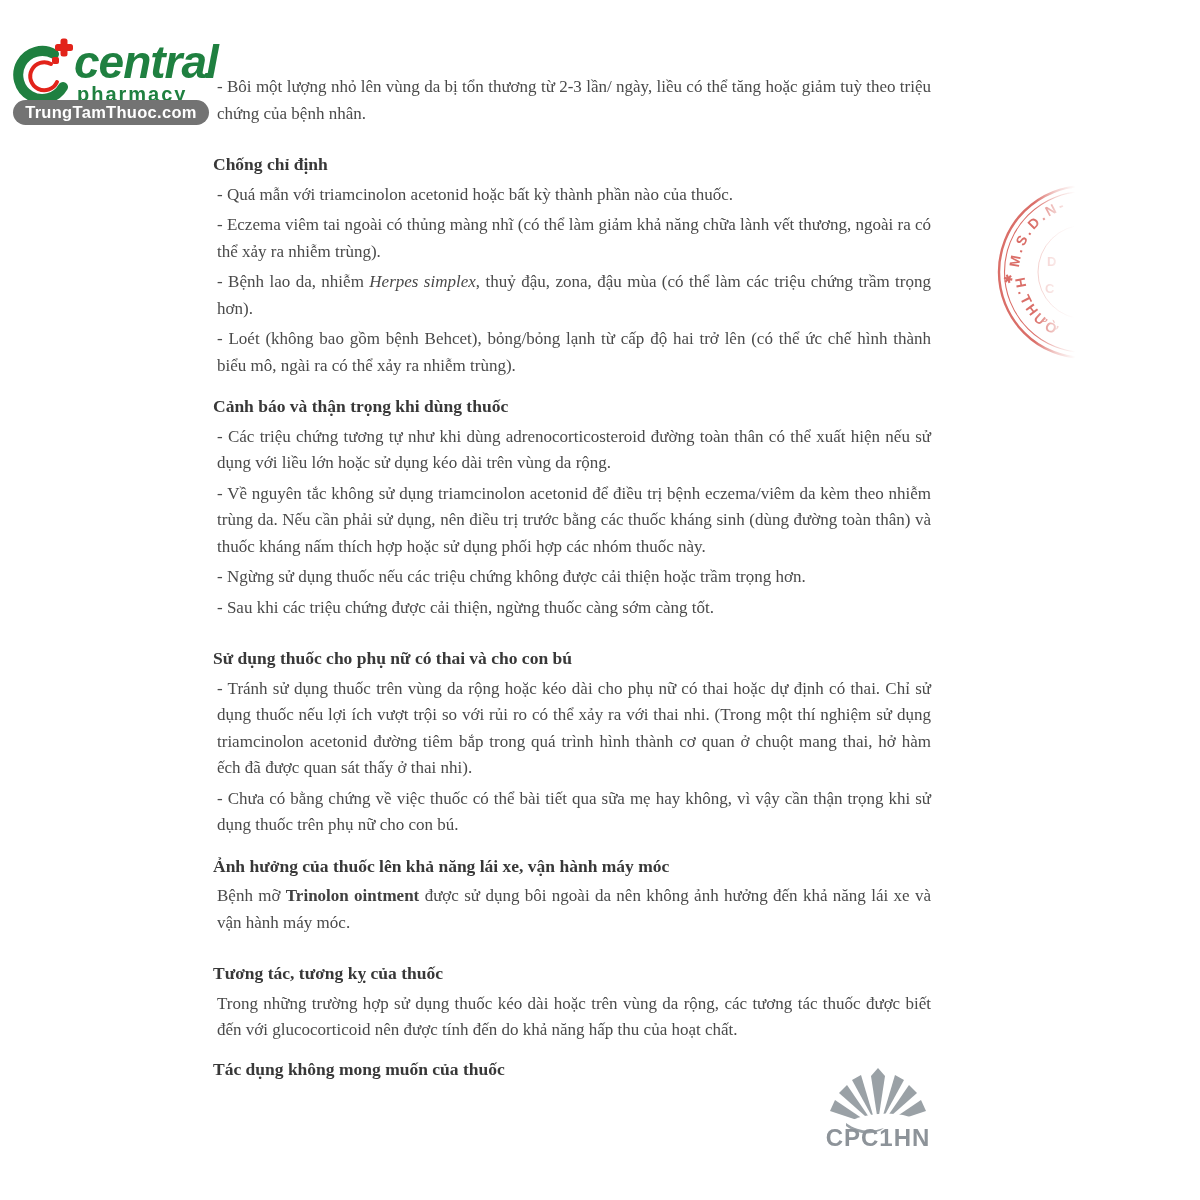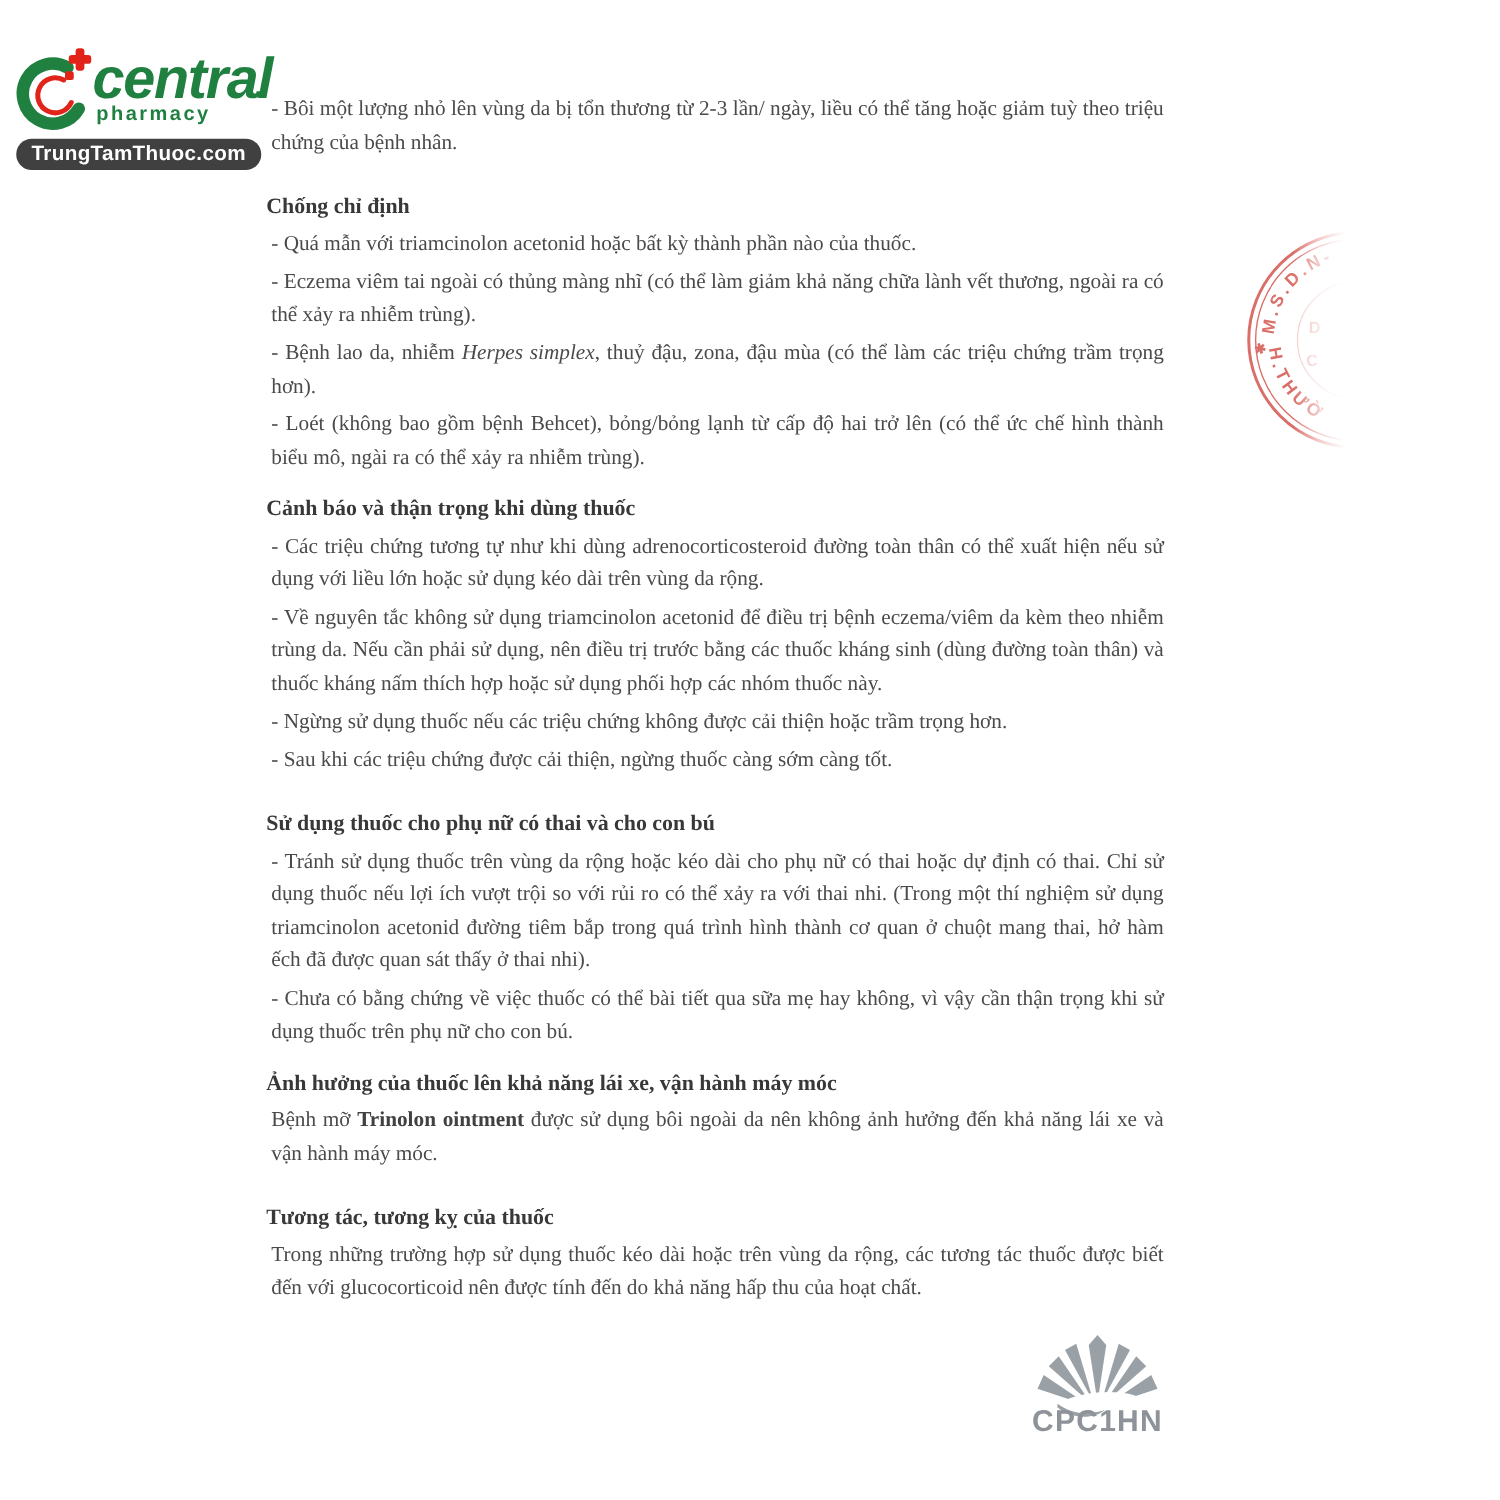--- a/index.html
+++ b/index.html
@@ -6,22 +6,22 @@
   .page{position:relative;width:1200px;height:1200px;background:#ffffff;overflow:hidden;
         font-family:"Liberation Serif", serif;}
 
   
   .logo{position:absolute;left:12px;top:36px;width:250px;height:105px;}
   .logo-emblem{position:absolute;left:0;top:2px;}
   .logo-word{position:absolute;left:62px;top:-1px;font-family:"Liberation Sans",sans-serif;
              font-weight:bold;font-size:46px;letter-spacing:-1px;color:#1f8040;font-style:italic;}
   .logo-dot{position:absolute;left:193px;top:37px;width:5px;height:5px;background:#1f8040;border-radius:1px;}
   .logo-sub{position:absolute;left:65px;top:47px;font-family:"Liberation Sans",sans-serif;
-            font-weight:bold;font-size:16px;letter-spacing:2px;color:#1f8040;}
-  .logo-pill{position:absolute;left:1px;top:75px;width:196px;height:25px;background:#404040;
+            font-weight:bold;font-size:20px;letter-spacing:2px;color:#1f8040;}
+  .logo-pill{position:absolute;left:1px;top:64px;width:196px;height:25px;background:#737373;
              border-radius:13px;display:flex;align-items:center;justify-content:center;}
   .logo-pill span{font-family:"Liberation Sans",sans-serif;font-weight:bold;font-size:16.5px;
                   color:#ffffff;letter-spacing:.3px;}
 
   
   .content{position:absolute;left:213px;top:70px;width:722px;color:#4a4a4a;
            font-size:17px;line-height:26.5px;text-align:justify;}
   .content p{margin:4px;}
   .content h3{margin:0;font-size:17.5px;line-height:26.5px;color:#383838;font-weight:bold;text-align:left;}
   .gap-h1{margin-top:24px !important;}
@@ -114,20 +114,21 @@
     <h3 class="gap-h3">Sử dụng thuốc cho phụ nữ có thai và cho con bú</h3>
     <p>- Tránh sử dụng thuốc trên vùng da rộng hoặc kéo dài cho phụ nữ có thai hoặc dự định có thai. Chỉ sử dụng thuốc nếu lợi ích vượt trội so với rủi ro có thể xảy ra với thai nhi. (Trong một thí nghiệm sử dụng triamcinolon acetonid đường tiêm bắp trong quá trình hình thành cơ quan ở chuột mang thai, hở hàm ếch đã được quan sát thấy ở thai nhi).</p>
     <p>- Chưa có bằng chứng về việc thuốc có thể bài tiết qua sữa mẹ hay không, vì vậy cần thận trọng khi sử dụng thuốc trên phụ nữ cho con bú.</p>
 
     <h3 class="gap-h4">Ảnh hưởng của thuốc lên khả năng lái xe, vận hành máy móc</h3>
     <p><span>Bệnh mỡ </span><span class="bd">Trinolon ointment</span><span> được sử dụng bôi ngoài da nên không ảnh hưởng đến khả năng lái xe và vận hành máy móc.</span></p>
 
     <h3 class="gap-h5">Tương tác, tương kỵ của thuốc</h3>
     <p>Trong những trường hợp sử dụng thuốc kéo dài hoặc trên vùng da rộng, các tương tác thuốc được biết đến với glucocorticoid nên được tính đến do khả năng hấp thu của hoạt chất.</p>
 
+    <h3 class="gap-h6">Tác dụng không mong muốn của thuốc</h3>
   </div>
 
   <div class="cpc">
     <svg class="cpc-mark" width="116" height="72" viewBox="0 0 116 72">
       <g fill="#9aa1a6">
         <polygon points="58,56 51,10 58,2 65,10"></polygon>
         <polygon points="55,56 32,14 41,9"></polygon>
         <polygon points="53,57 19,27 27,19"></polygon>
         <polygon points="52,59 10,45 15,34"></polygon>
         <polygon points="61,56 75,9 84,14"></polygon>

